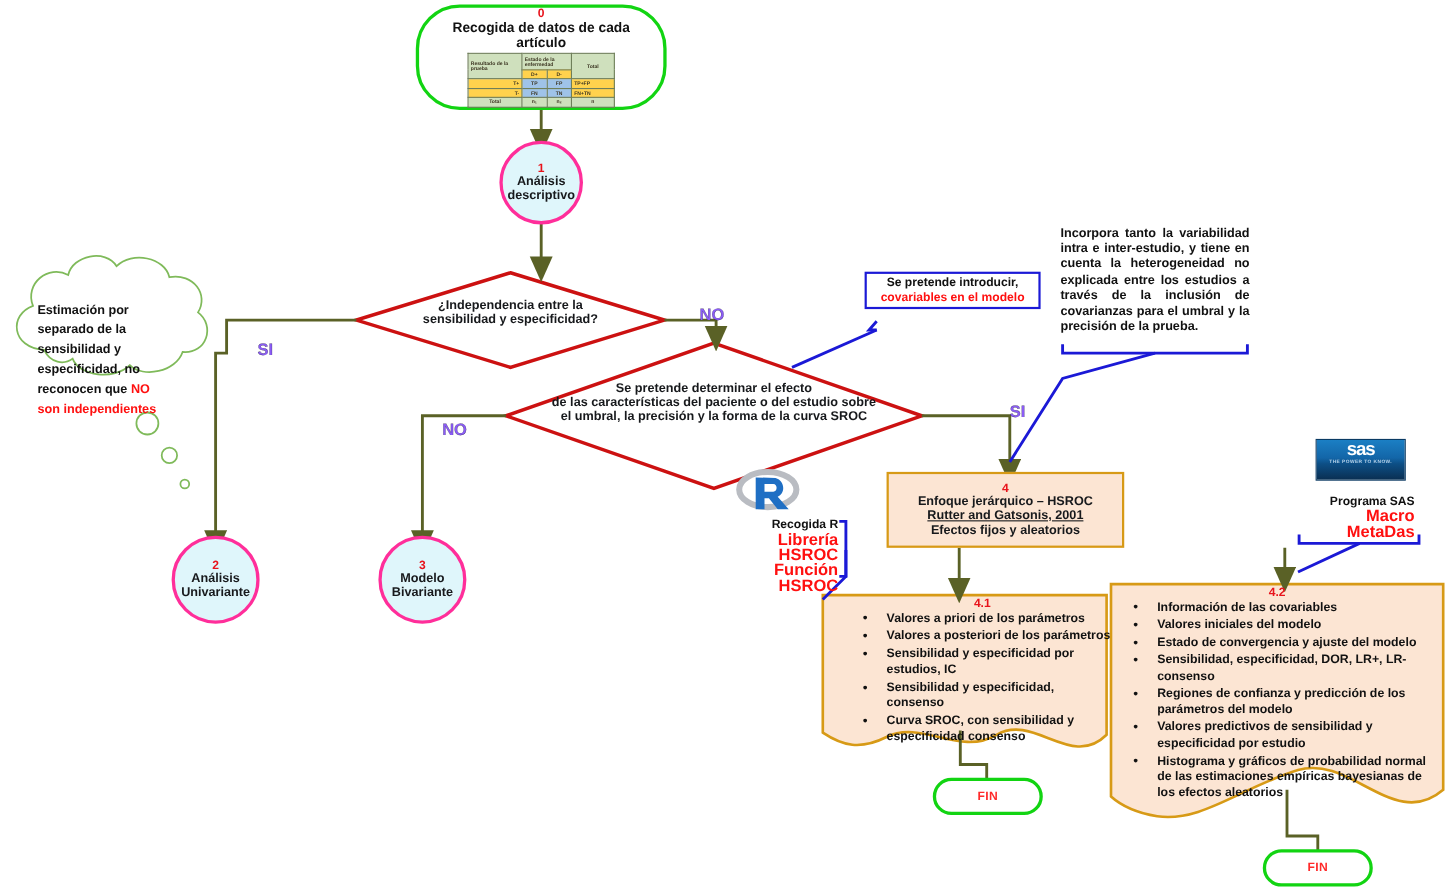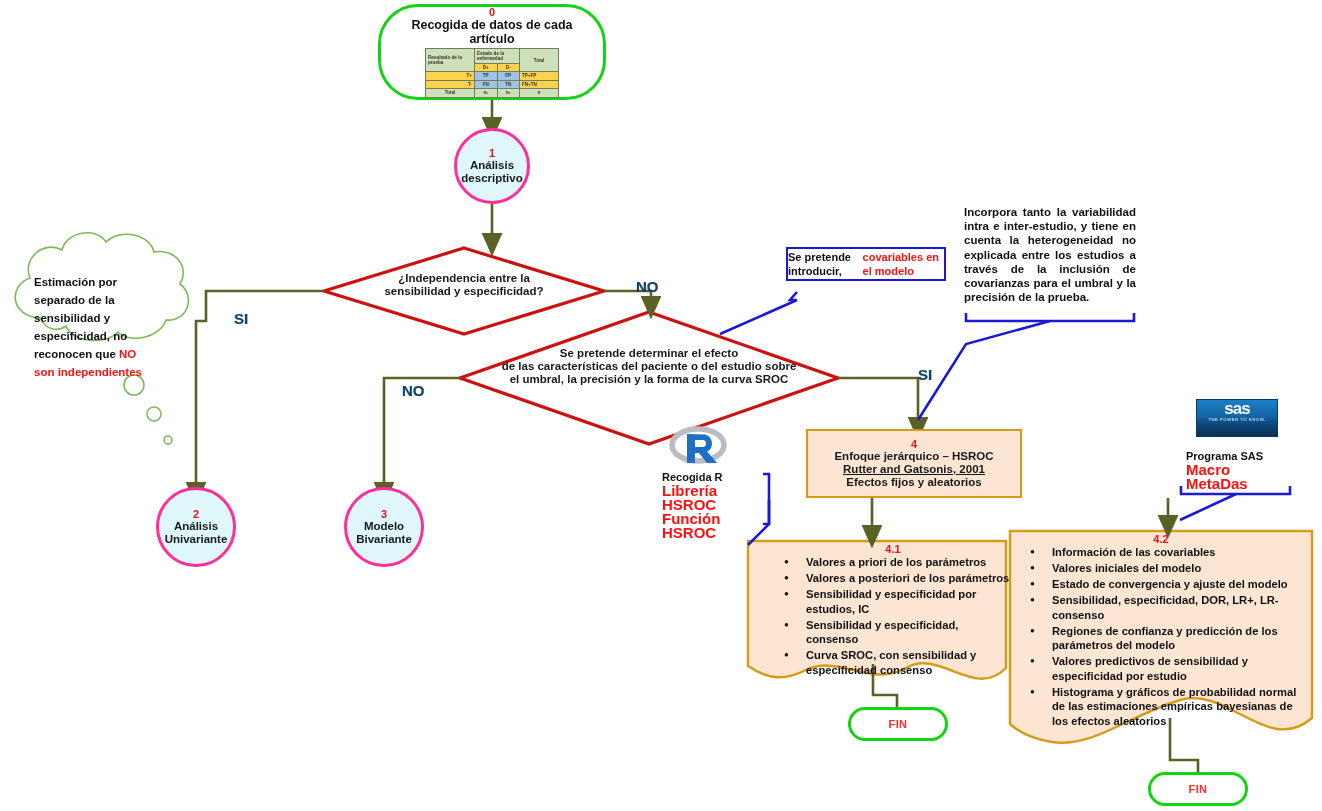--- a/index.html
+++ b/index.html
@@ -20,41 +20,41 @@
   
   .circ{border:3px solid #ff2e9a;background:#dff6fb;border-radius:50%;
         display:flex;align-items:center;justify-content:center;flex-direction:column;}
 
   
   .obox{border:2px solid #d79a16;background:#fce5d3;display:flex;flex-direction:column;
         align-items:center;justify-content:center;}
   .obox .under{text-decoration:underline;}
 
   
-  .callout{border:2px solid #1b19d6;background:#ffffff;display:flex;flex-direction:row;
+  .callout{border:2px solid #1b19d6;background:#ffffff;display:flex;flex-direction:column;
            align-items:center;justify-content:center;}
   .callout .l1{color:#111;font-weight:bold;font-size:11px;line-height:14px;}
   .callout .l2{color:#ff1010;font-weight:bold;font-size:11px;line-height:14px;}
 
   
   .anno{font-size:11.5px;line-height:14.2px;color:#111;text-align:justify;font-weight:600;}
 
   
   .doclist{position:absolute;}
   .doclist ul{margin:0;padding:0 10px 0 42px;list-style:none;}
   .doclist li{position:relative;font-size:11.2px;line-height:14.5px;color:#111;
               font-weight:bold;margin-bottom:1.5px;}
   .doclist li:before{content:"\25CF";position:absolute;left:-22px;top:0;font-size:8px;color:#111;}
 
   
-  .wlab{position:absolute;font-weight:bold;font-size:15px;color:#0c4a6e;padding-left:32px;
+  .wlab{position:absolute;font-weight:bold;font-size:15px;color:#8b5cf6;padding-left:32px;
         -webkit-text-stroke:0.2px #112;}
 
   
-  .prog{position:absolute;text-align:left;}
+  .prog{position:absolute;text-align:right;}
   .prog .t1{font-size:11px;font-weight:bold;color:#111;line-height:14px;}
   .prog .t2{font-size:15px;font-weight:bold;color:#ff1010;line-height:14px;}
 
   
   table.d2{border-collapse:collapse;margin:0 auto;}
   table.d2 td{border:1px solid #6f7f5a;font-size:4.6px;line-height:5.4px;font-weight:bold;
               padding:1px 2px;color:#3a3320;}
   .cHead{background:#cfe0bd;}
   .cYel{background:#ffd24d;}
   .cBlu{background:#9fc3e8;color:#d00;}

